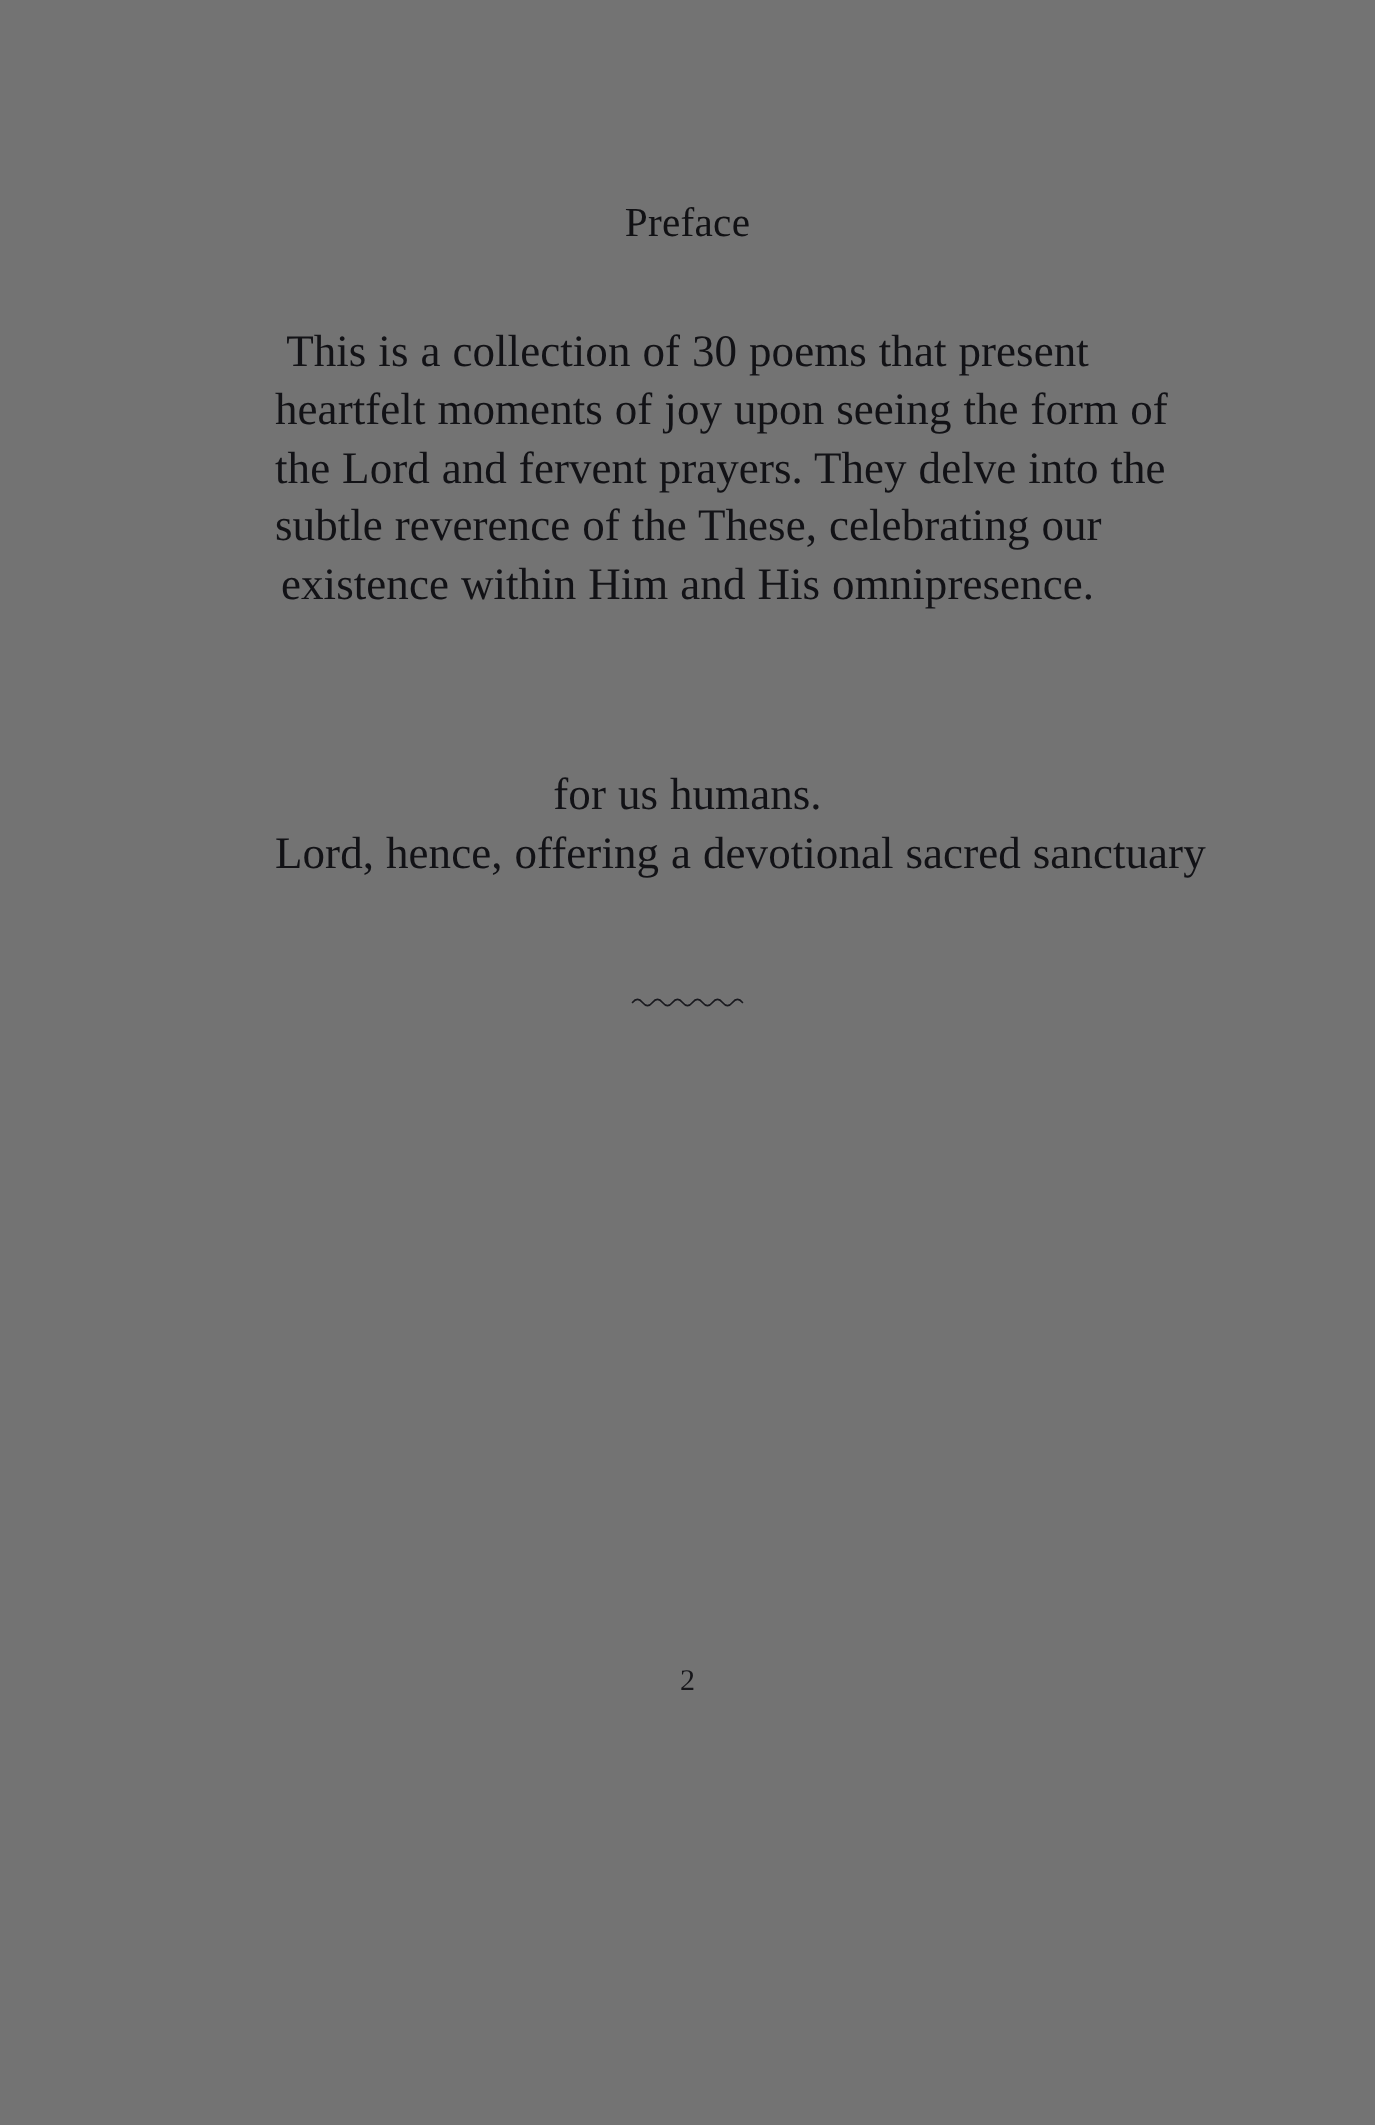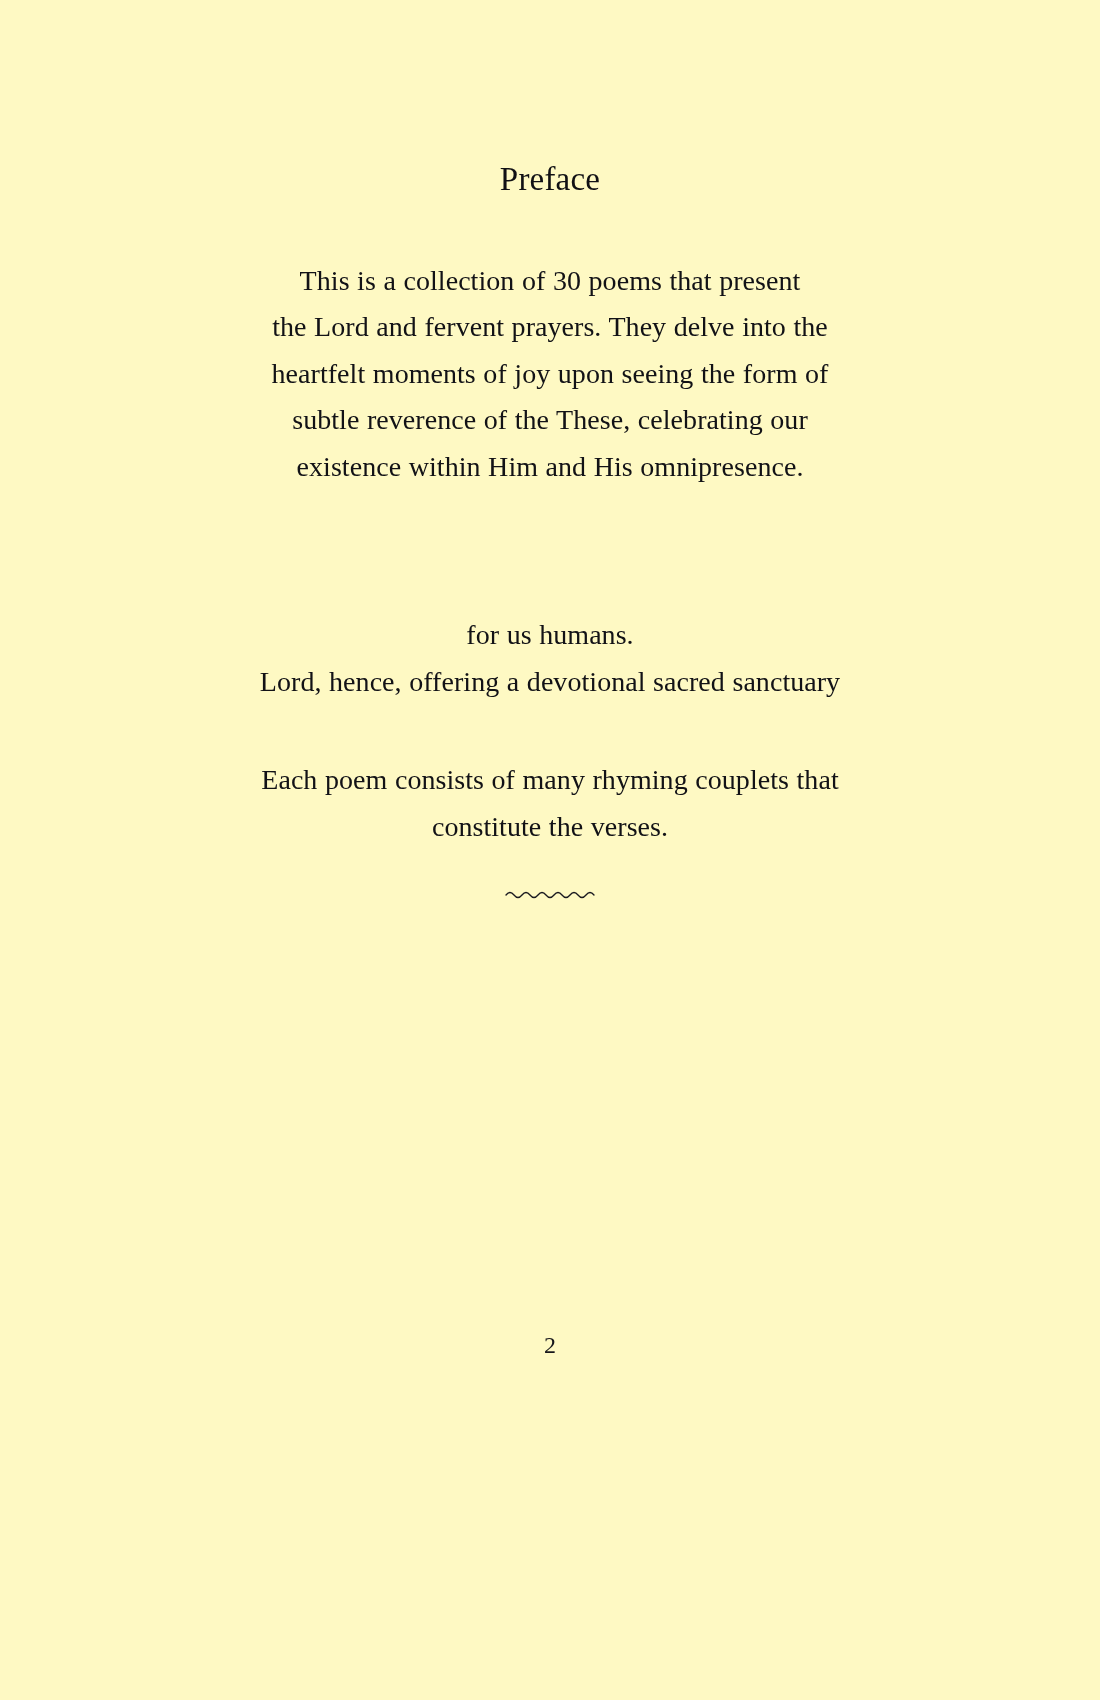--- a/index.html
+++ b/index.html
@@ -12,21 +12,21 @@
     height: 1700px;
     position: relative;
     font-family: "Liberation Serif", "DejaVu Serif", serif;
     color: #0d0d10;
     overflow: hidden;
   }
 
   .page {
     position: absolute;
     inset: 0;
-    background: #fef9c3;
+    background: #737373;
   }
 
   .content {
     position: absolute;
     left: 50%;
     transform: translateX(-50%);
     top: 160px;
     width: 660px;
     text-align: center;
   }
@@ -35,21 +35,21 @@
     font-size: 33px;
     line-height: 1.2;
     letter-spacing: 0.2px;
     margin: 0 0 58px 0;
     font-weight: normal;
     text-align: center;
     color: #111114;
   }
 
   .para {
-    font-size: 28px;
+    font-size: 36px;
     line-height: 46.5px;
     letter-spacing: 0.05px;
     text-align: center;
     margin: 0;
     color: #121216;
     word-spacing: 0.5px;
   }
 
   .para .ln {
     display: block;
@@ -84,39 +84,35 @@
 <body>
 
 <div class="page">
 
   <div class="content">
 
     <h1 class="page-title">Preface</h1>
 
     <p class="para">
       <span class="ln">This is a collection of 30 poems that present</span>
+      <span class="ln">heartfelt moments of joy upon seeing the form of</span>
       <span class="ln">the Lord and fervent prayers. They delve into the</span>
-      <span class="ln">heartfelt moments of joy upon seeing the form of</span>
       <span class="ln">subtle reverence of the These, celebrating our</span>
       <span class="ln">existence within Him and His omnipresence.</span>
     </p>
 
     <div class="gap-lg"></div>
 
     <p class="para">
       <span class="ln">for us humans.</span>
       <span class="ln">Lord, hence, offering a devotional sacred sanctuary</span>
     </p>
 
     <div class="gap-md"></div>
 
-    <p class="para">
-      <span class="ln">Each poem consists of many rhyming couplets that</span>
-      <span class="ln">constitute the verses.</span>
-    </p>
 
     <div class="divider-wrap">
       <svg width="92" height="12" viewBox="0 0 92 12" xmlns="http://www.w3.org/2000/svg">
         <path d="M2 7 Q6 2 10 7 T18 7 T26 7 T34 7 T42 7 T50 7 T58 7 T66 7 T74 7 T82 7 T90 7" fill="none" stroke="#1a1a1f" stroke-width="1.3" stroke-linecap="round"></path>
       </svg>
     </div>
 
   </div>
 
   <div class="page-number">2</div>

